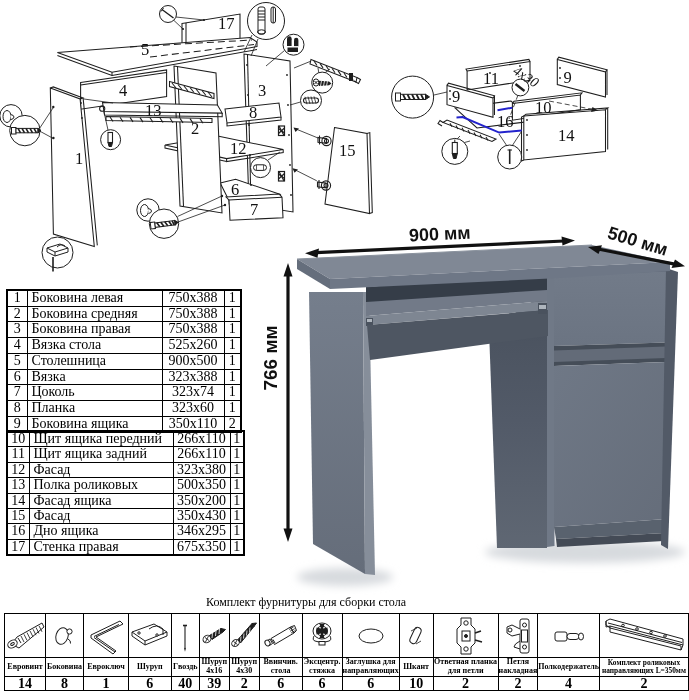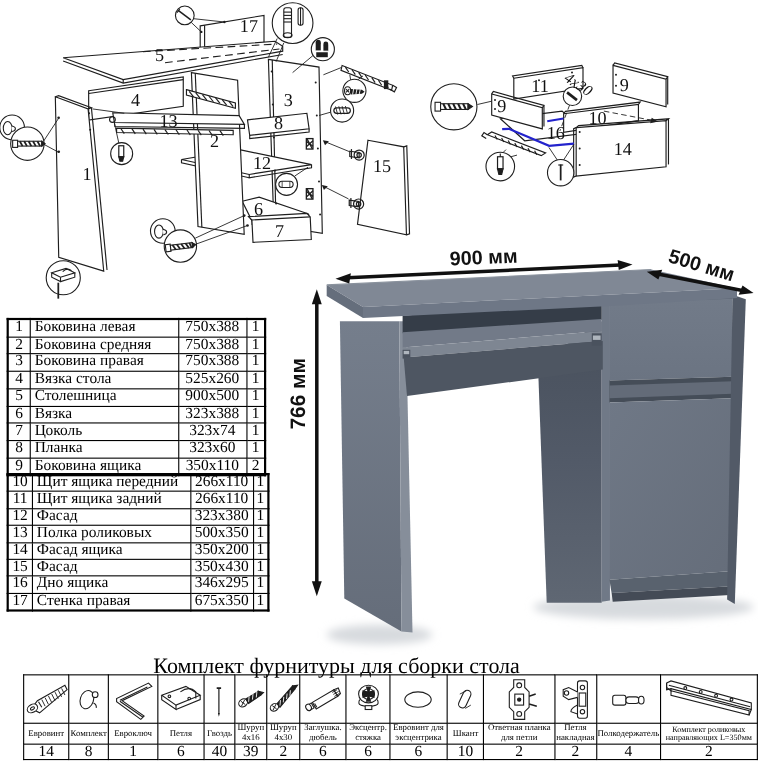--- a/index.html
+++ b/index.html
@@ -15,21 +15,21 @@
   table.parts td.dm{text-align:center;}
   table.parts td.q{text-align:center;}
   table.t2 td{line-height:14.4px;}
   
   table.hw{border-collapse:collapse;table-layout:fixed;}
   table.hw td{border:1px solid #000;padding:0;text-align:center;vertical-align:middle;overflow:hidden;}
   table.hw td.lbl{font-size:8px;line-height:8.8px;}
   table.hw td.lbl.sm{font-size:7.4px;line-height:8.2px;}
   table.hw td.cnt{font-size:14px;line-height:13px;}
   table.hw td svg{display:block;margin:auto;}
-  #title{font-size:20px;}
+  #title{font-size:12px;}
 </style>
 </head>
 <body>
 <div id="page">
 
   <div class="abs" style="left:6px;top:289px;">
   <table class="parts" style="border:2px solid #000;">
     <colgroup>
           <col style="width:20px">
           <col style="width:135px">
@@ -151,21 +151,21 @@
             <td class="nm">Стенка правая</td>
             <td class="dm">675х350</td>
             <td class="q">1</td>
           </tr>
   </tbody>
       </table>
   </div>
 
   <div class="abs" id="title" style="left:0;top:595px;width:612px;text-align:center;">Комплект фурнитуры для сборки стола</div>
 
-  <div class="abs" style="left:21px;top:613px;">
+  <div class="abs" style="left:4px;top:613px;font-weight:bold;">
   <table class="hw">
     <colgroup>
       <col style="width:41px">
           <col style="width:38px">
           <col style="width:45px">
           <col style="width:43px">
       <col style="width:28px">
           <col style="width:30px">
           <col style="width:30px">
           <col style="width:43px">
@@ -354,29 +354,29 @@
           <circle cx="50" cy="17.5" r="1.3" fill="none"></circle>
                   <circle cx="64" cy="21" r="1.3" fill="none"></circle>
           <polyline points="5,6 5,10 9,13 9,11" fill="none"></polyline>
           <polyline points="82,30 80,35" fill="none"></polyline>
         </g>
               </svg>
             </td>
     </tr>
     <tr style="height:19px;">
       <td class="lbl">Евровинт</td>
-            <td class="lbl">Комплект</td>
+            <td class="lbl">Боковина</td>
             <td class="lbl">Евроключ</td>
-            <td class="lbl">Петля</td>
+            <td class="lbl">Шуруп</td>
       <td class="lbl">Гвоздь</td>
             <td class="lbl">Шуруп 4х16</td>
             <td class="lbl">Шуруп 4х30</td>
-            <td class="lbl">Заглушка. дюбель</td>
+            <td class="lbl">Ввинчив. стола</td>
       <td class="lbl">Эксцентр. стяжка</td>
-            <td class="lbl">Евровинт для эксцентрика</td>
+            <td class="lbl">Заглушка для направляющих</td>
             <td class="lbl">Шкант</td>
       <td class="lbl">Ответная планка для петли</td>
             <td class="lbl">Петля накладная</td>
             <td class="lbl">Полкодержатель</td>
       <td class="lbl sm">Комплект роликовых направляющих L=350мм</td>
     </tr>
     <tr style="height:14px;">
       <td class="cnt">14</td>
             <td class="cnt">8</td>
             <td class="cnt">1</td>

